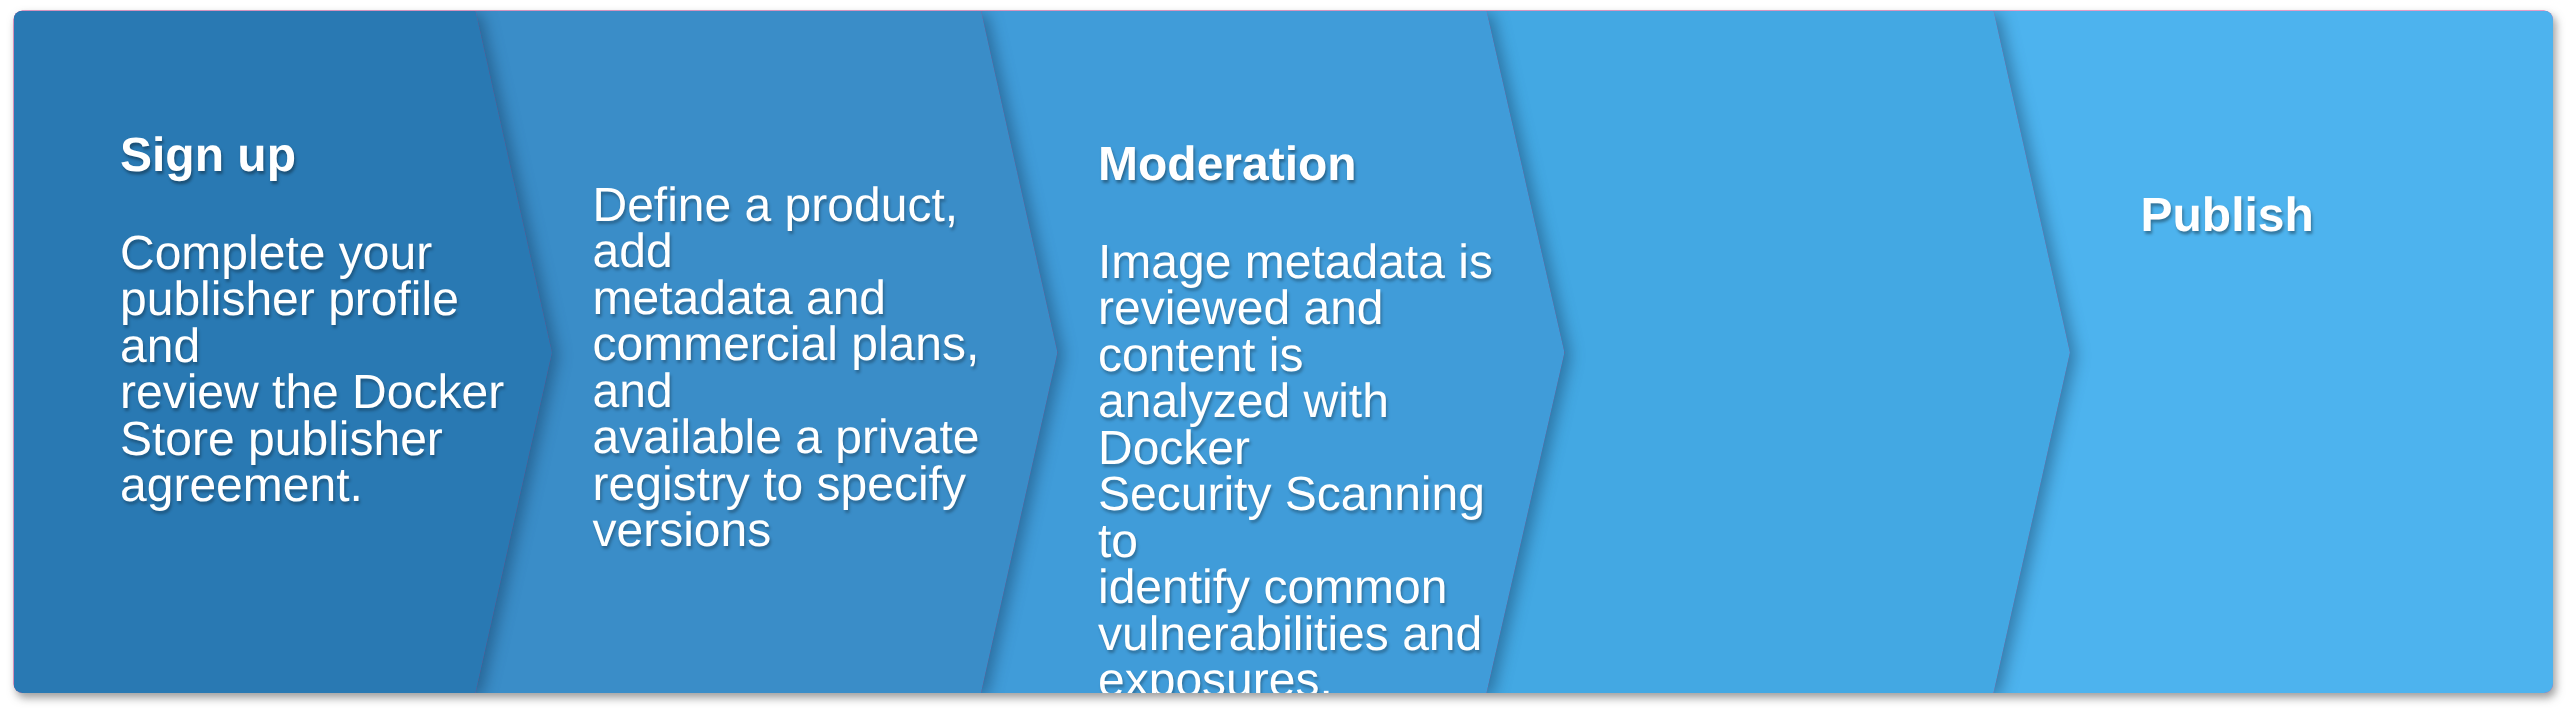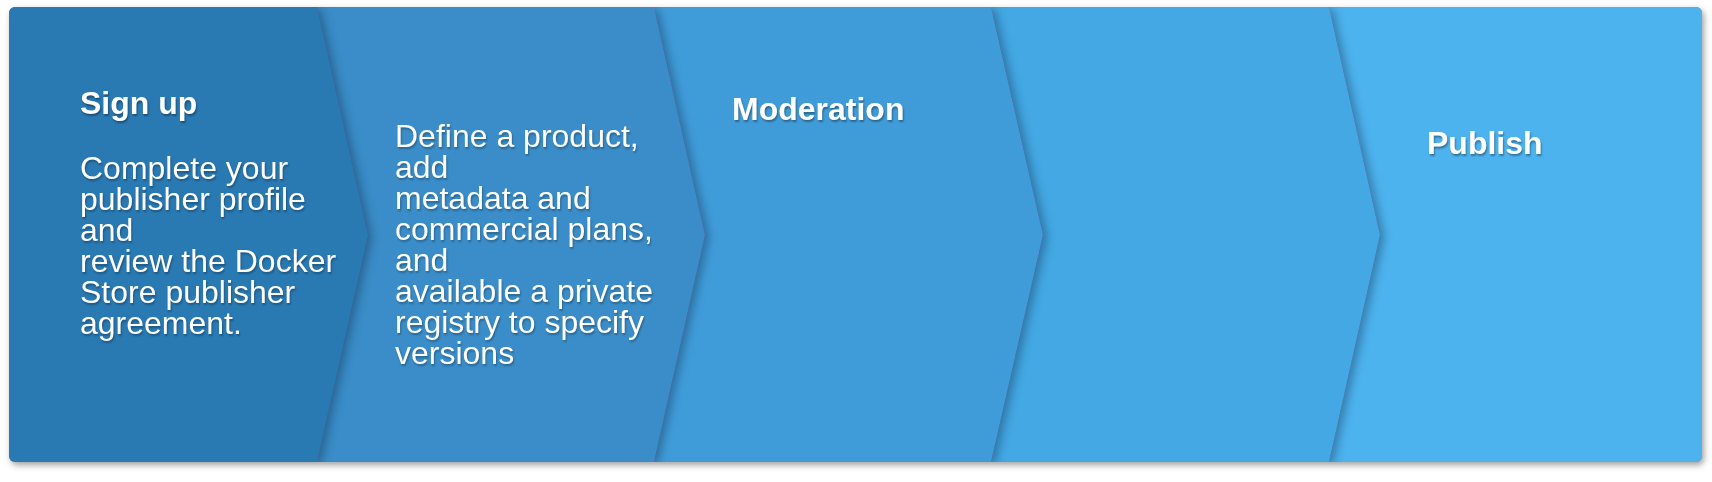--- a/index.html
+++ b/index.html
@@ -103,20 +103,27 @@
       <p>Define a product, add
 metadata and
 commercial plans, and
 available a private
 registry to specify
 versions</p>
     </div>
 
     <div class="step-text t3">
       <h2>Moderation</h2>
+      <p>Image metadata is
+reviewed and content is
+analyzed with Docker
+Security Scanning to
+identify common
+vulnerabilities and
+exposures.</p>
     </div>
 
 
     <div class="step-text t5">
       <h2>Publish</h2>
     </div>
 
   </div>
 </div>
 

